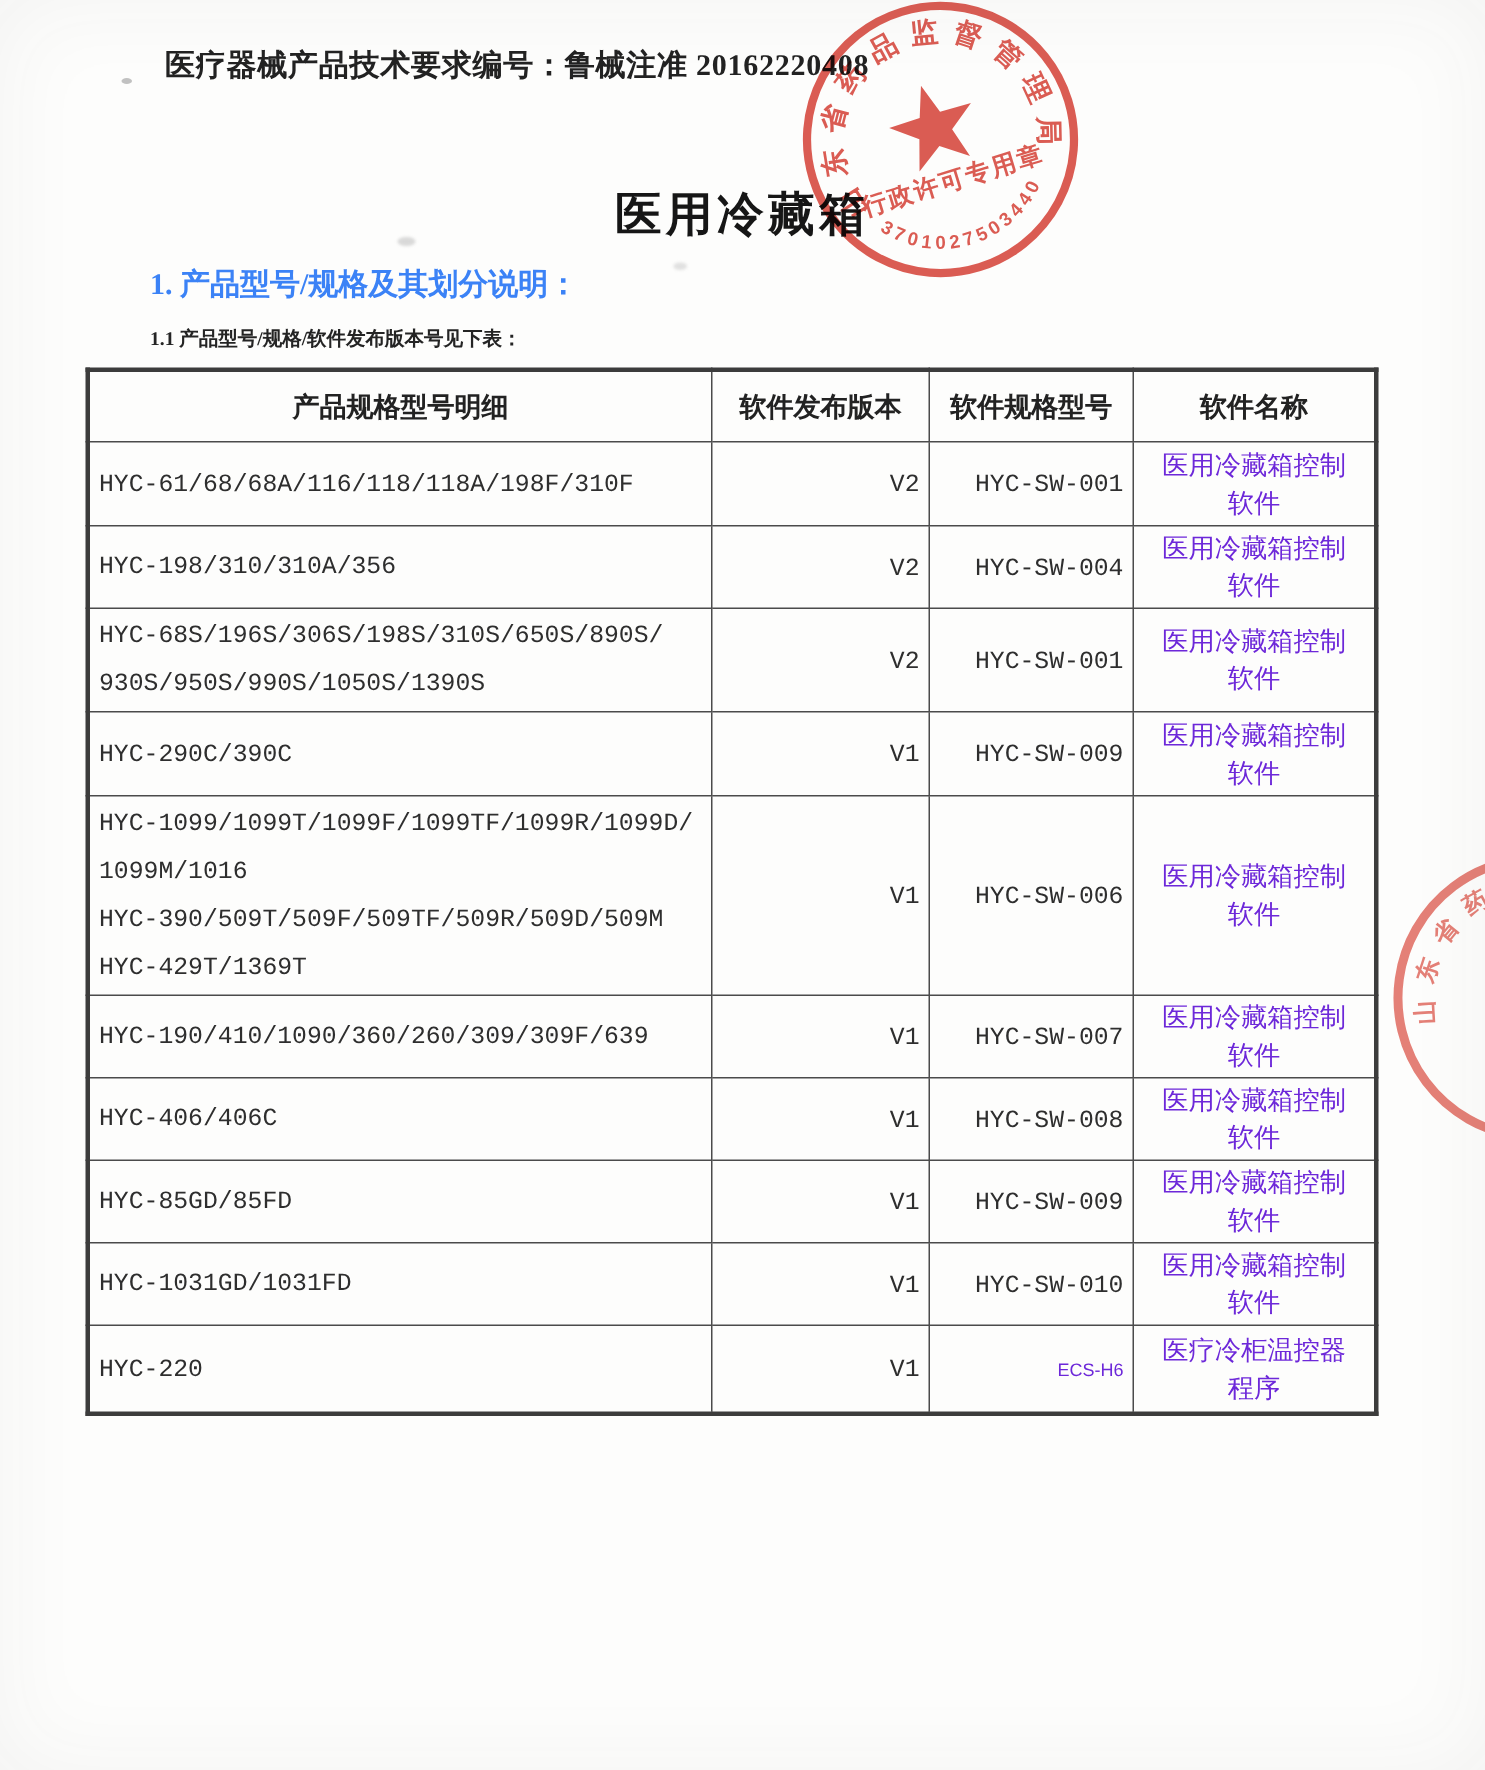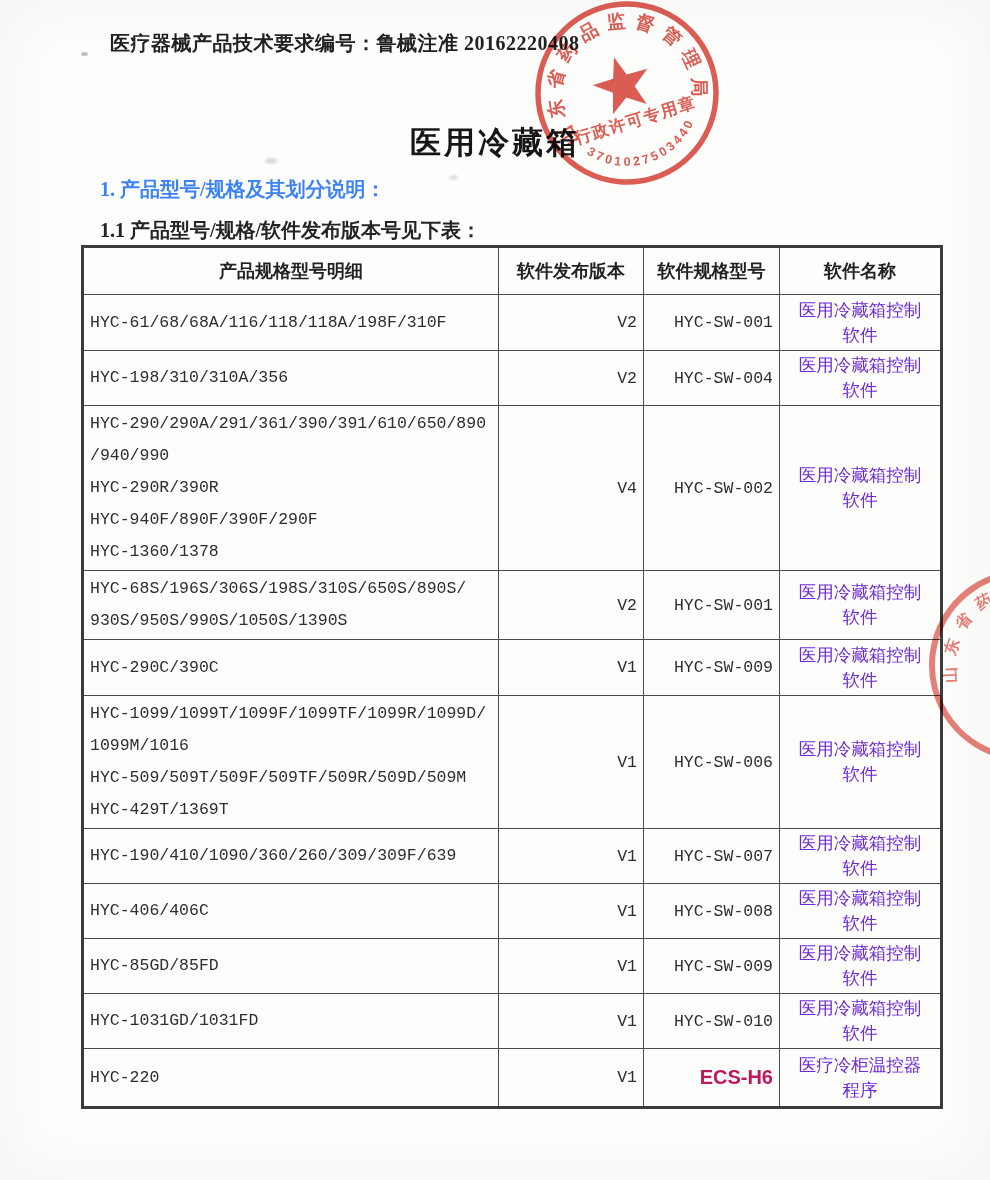--- a/index.html
+++ b/index.html
@@ -34,32 +34,31 @@
   .sec1 {
     position: absolute;
     left: 100px; top: 176px;
     font-size: 20px;
     font-weight: 600;
     color: #3b82f6;
   }
   .sec11 {
     position: absolute;
     left: 100px; top: 217px;
-    font-size: 20px;
+    font-size: 13px;
     font-weight: 600;
     color: #242424;
   }
   table.spec {
     position: absolute;
     left: 57px; top: 245px;
     width: 859px;
     border-collapse: collapse;
     table-layout: fixed;
     border: 3px solid #3c3c3c;
-    margin-left: 24px;
   }
   table.spec th, table.spec td {
     border: 1.5px solid #4b4b4b;
     padding: 2px 6px;
     overflow: hidden;
   }
   table.spec th {
     font-size: 18px;
     font-weight: 600;
     text-align: center;
@@ -74,23 +73,23 @@
     color: #2e2e2e;
   }
   td.version, td.swmodel {
     font-family: "Liberation Mono", monospace;
     font-size: 16.5px;
     text-align: right;
     color: #2e2e2e;
   }
   td.swmodel.sans-code {
     font-family: "Liberation Sans", sans-serif;
-    font-weight: bold;
-    font-size: 20px;
-    color: #be185d;
+    font-weight: normal;
+    font-size: 12px;
+    color: #6d28d9;
   }
   td.swname {
     font-size: 17.5px;
     line-height: 25px;
     text-align: center;
     white-space: pre-line;
     color: #6d28d9;
   }
   col.c1 { width: 416px; }
   col.c2 { width: 145px; }
@@ -148,50 +147,39 @@
       <td class="swname">医用冷藏箱控制
 软件</td>
     </tr>
     <tr style="height:54px">
       <td class="models">HYC-198/310/310A/356</td>
       <td class="version">V2</td>
       <td class="swmodel">HYC-SW-004</td>
       <td class="swname">医用冷藏箱控制
 软件</td>
     </tr>
-    <tr style="height:160px">
-      <td class="models">HYC-290/290A/291/361/390/391/610/650/890
-/940/990
-HYC-290R/390R
-HYC-940F/890F/390F/290F
-HYC-1360/1378</td>
-      <td class="version">V4</td>
-      <td class="swmodel">HYC-SW-002</td>
-      <td class="swname">医用冷藏箱控制
-软件</td>
-    </tr>
     <tr style="height:64px">
       <td class="models">HYC-68S/196S/306S/198S/310S/650S/890S/
 930S/950S/990S/1050S/1390S</td>
       <td class="version">V2</td>
       <td class="swmodel">HYC-SW-001</td>
       <td class="swname">医用冷藏箱控制
 软件</td>
     </tr>
     <tr style="height:56px">
       <td class="models">HYC-290C/390C</td>
       <td class="version">V1</td>
       <td class="swmodel">HYC-SW-009</td>
       <td class="swname">医用冷藏箱控制
 软件</td>
     </tr>
     <tr style="height:132px">
       <td class="models">HYC-1099/1099T/1099F/1099TF/1099R/1099D/
 1099M/1016
-HYC-509/509T/509F/509TF/509R/509D/509M
+HYC-390/509T/509F/509TF/509R/509D/509M
 HYC-429T/1369T</td>
       <td class="version">V1</td>
       <td class="swmodel">HYC-SW-006</td>
       <td class="swname">医用冷藏箱控制
 软件</td>
     </tr>
     <tr style="height:54px">
       <td class="models">HYC-190/410/1090/360/260/309/309F/639</td>
       <td class="version">V1</td>
       <td class="swmodel">HYC-SW-007</td>

